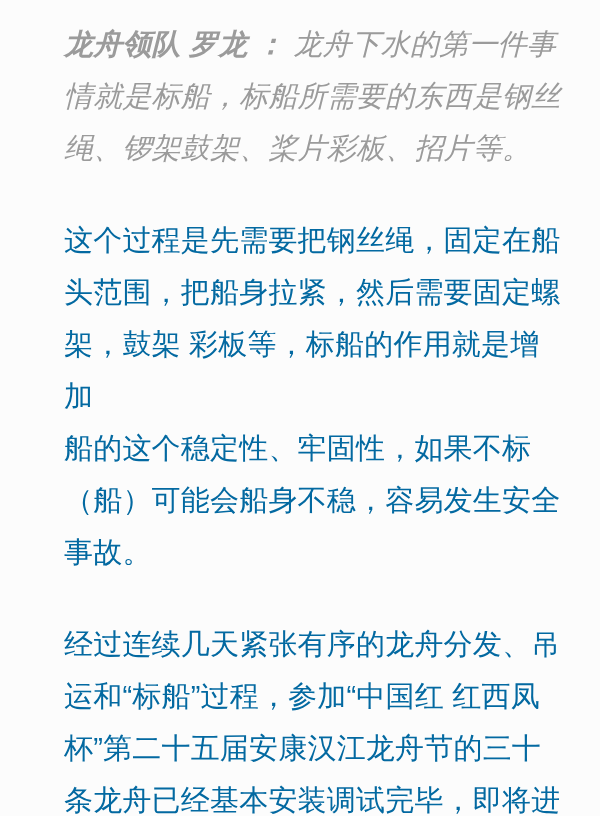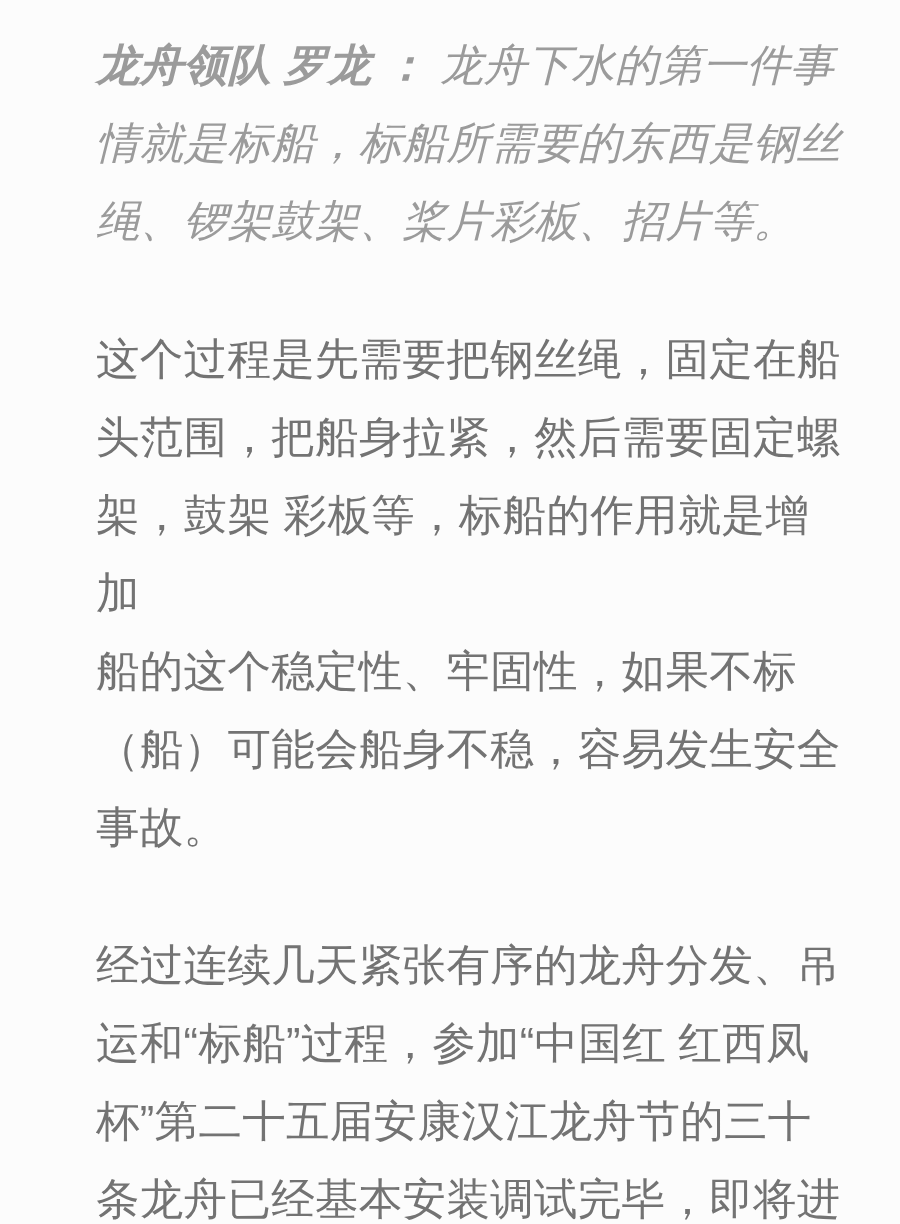--- a/index.html
+++ b/index.html
@@ -33,21 +33,21 @@
     color: #9b9b9b;
     font-style: italic;
   }
   .quote-speaker {
     font-weight: 700;
   }
   .quote-text {
     font-weight: 400;
   }
   .body-para {
-    color: #737373;
+    color: #0369a1;
     font-weight: 400;
     margin-top: 40px;
   }
 </style>
 </head>
 <body>
 
 <div class="page">
 
   <p class="para quote-para"><span class="quote-speaker">龙舟领队 罗龙 ：</span> <span class="quote-text">龙舟下水的第一件事

